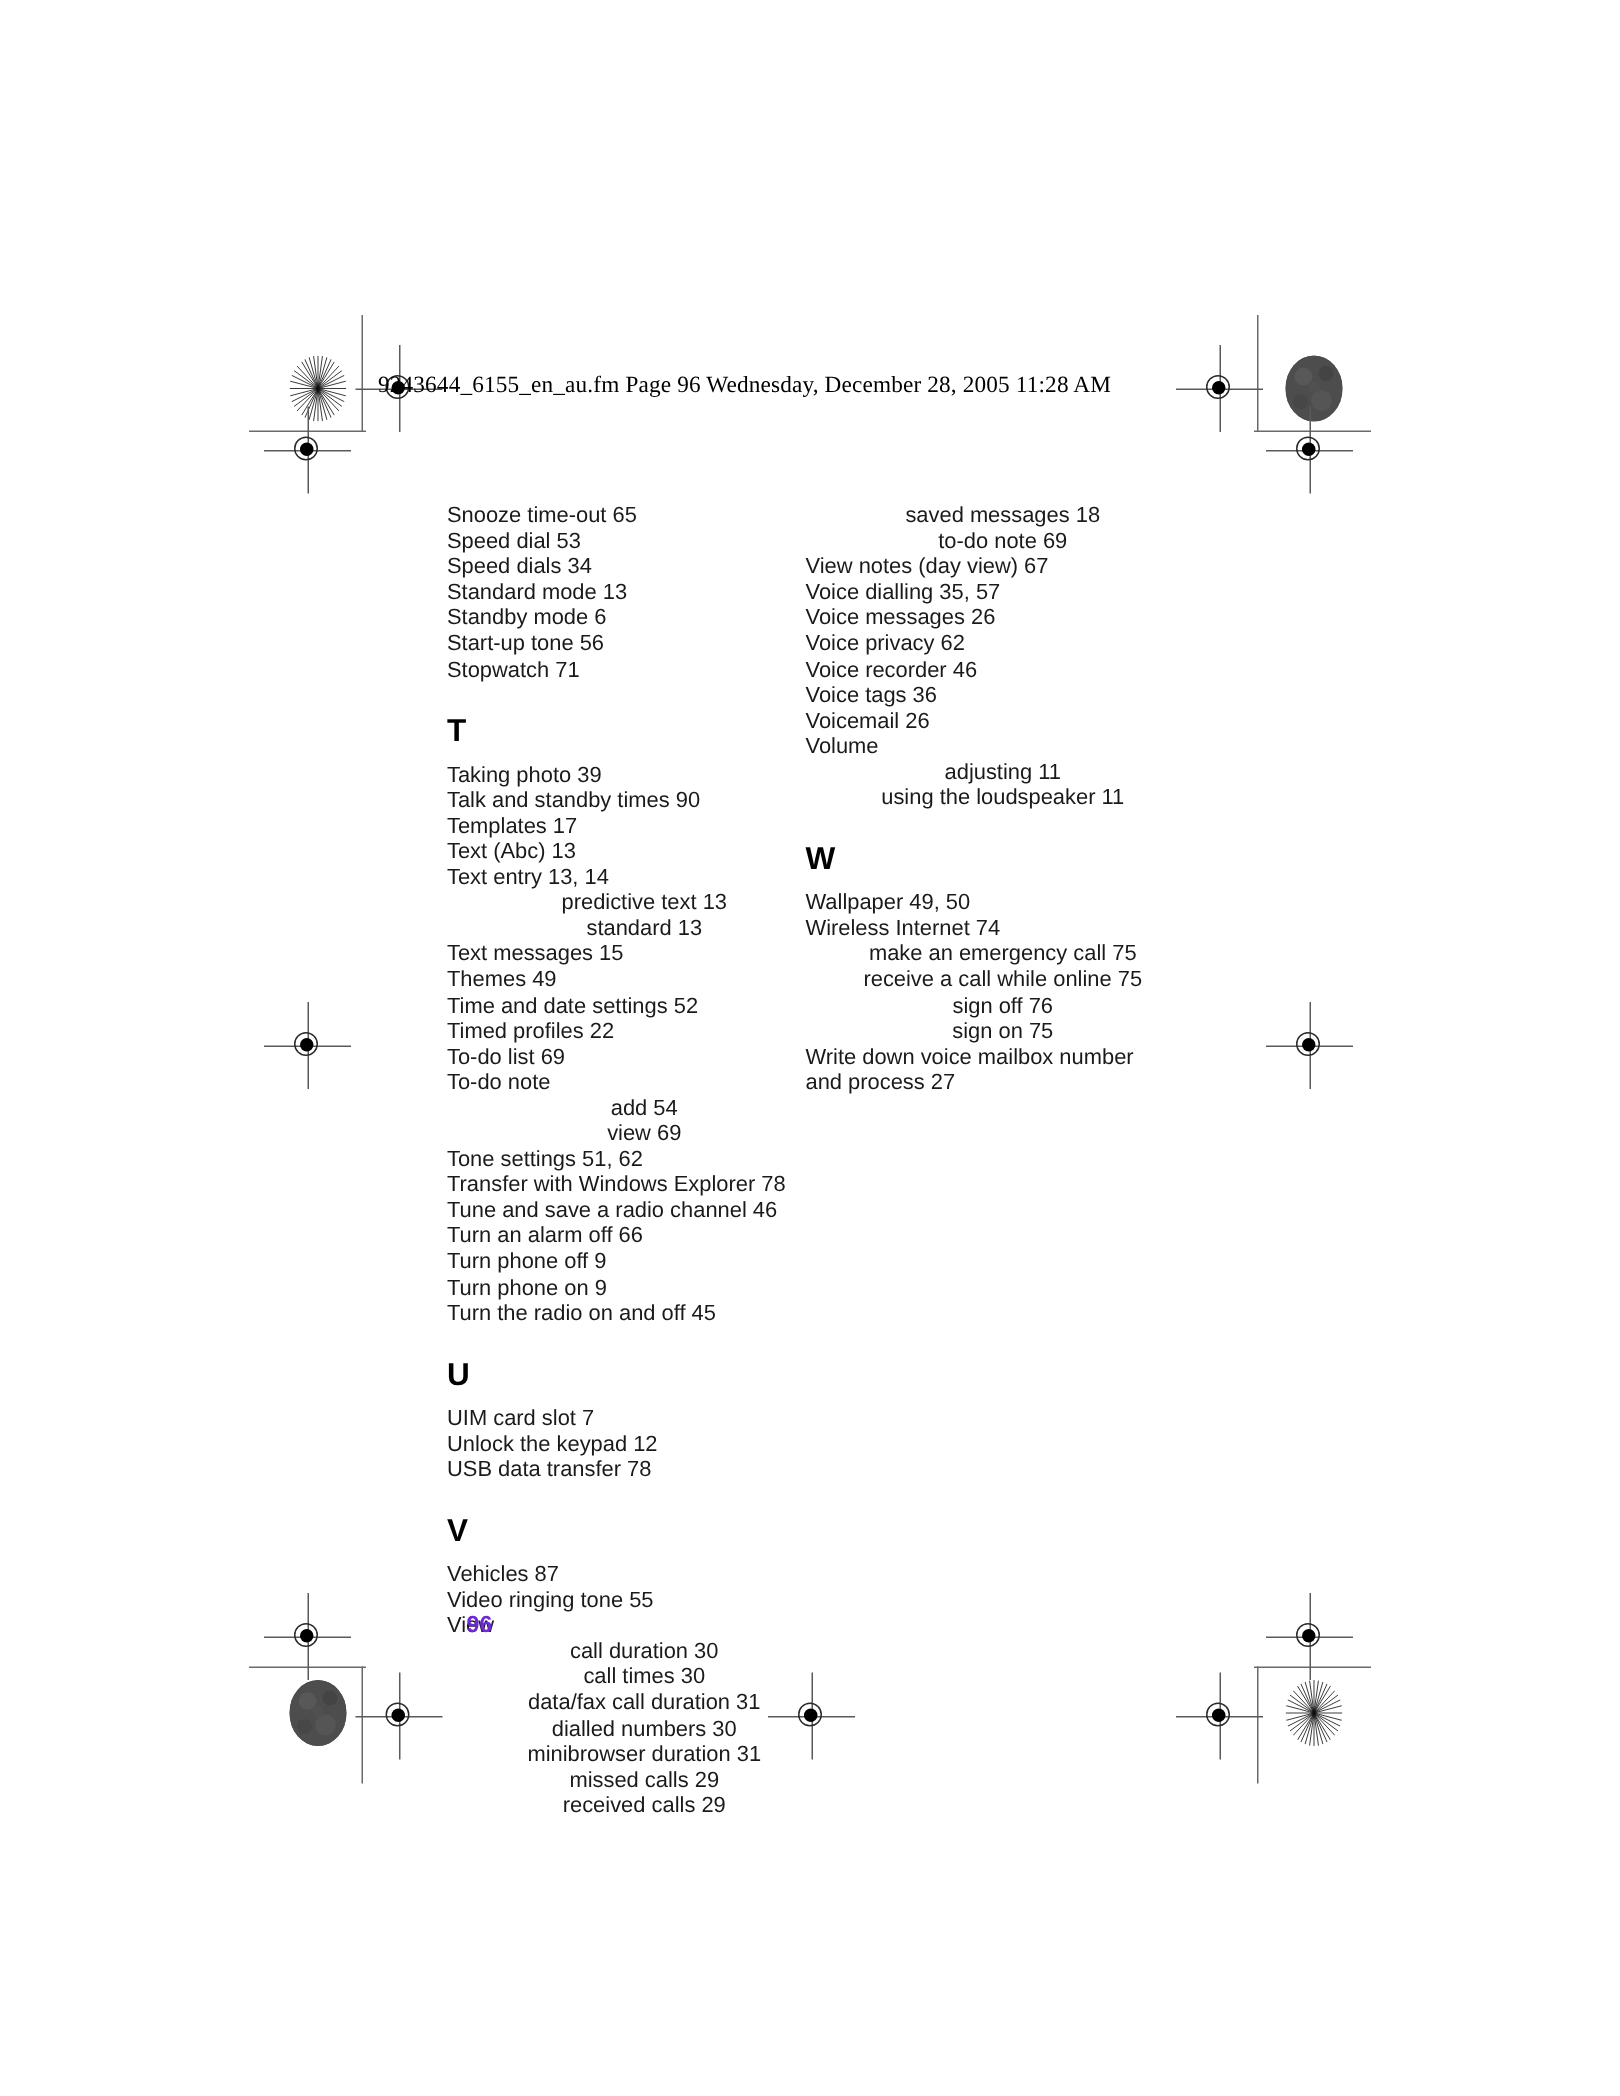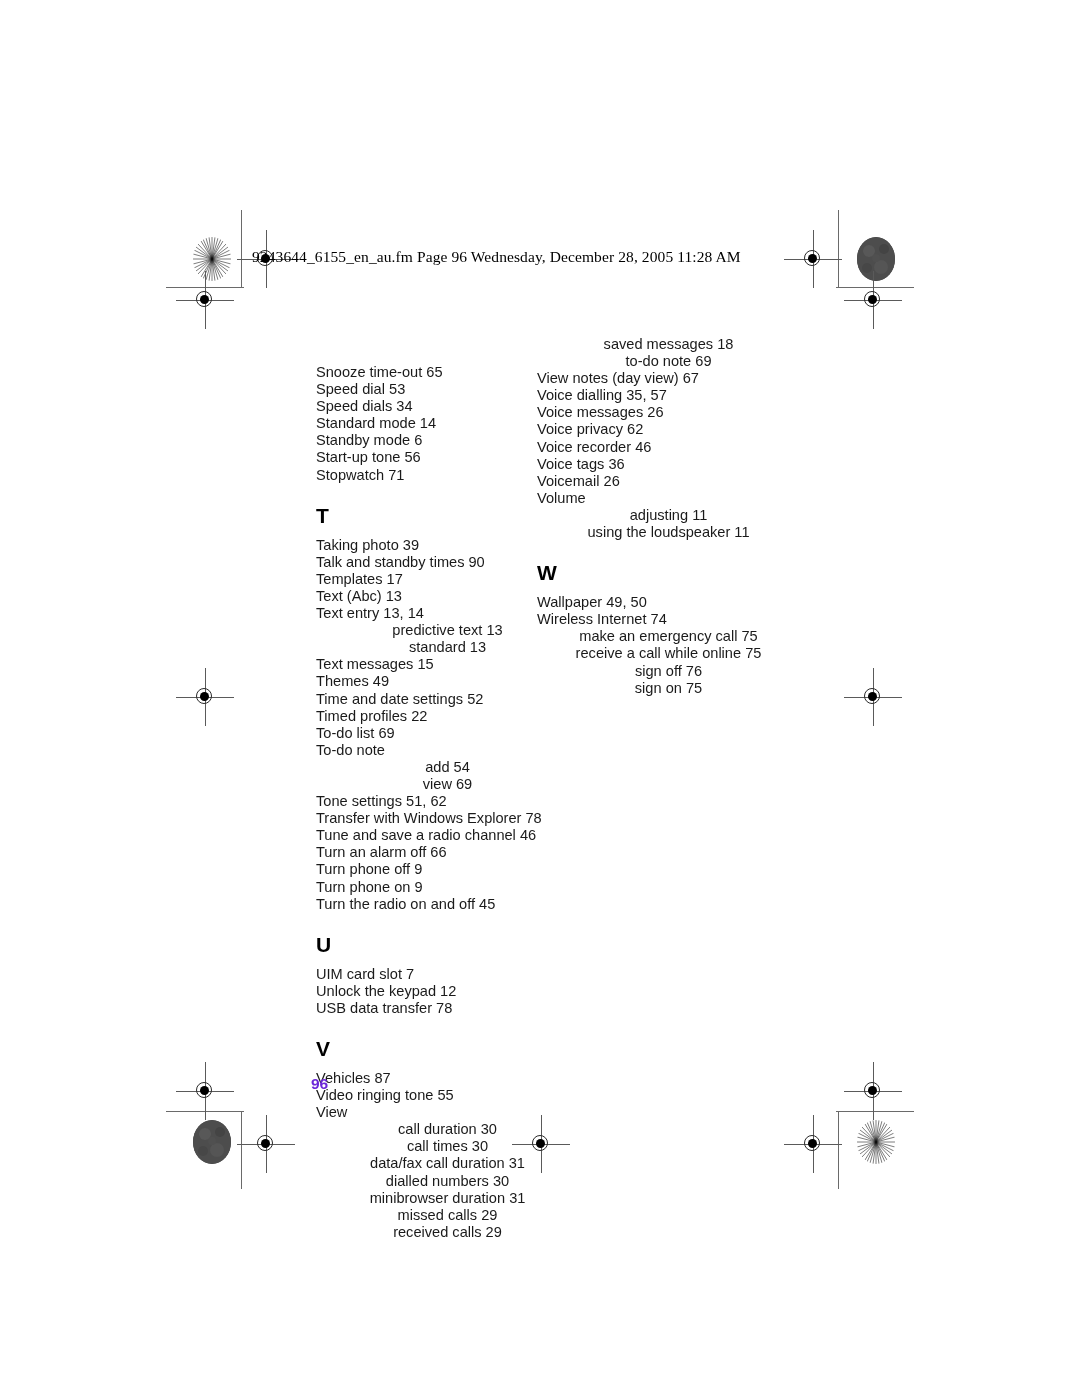--- a/index.html
+++ b/index.html
@@ -97,21 +97,21 @@
     white-space: nowrap;
     letter-spacing: 0.1px;
   }
 
   
   .column {
     position: absolute;
     top: 336px;
     width: 246px;
   }
-  #col-left  { left: 316px; margin-top: 28px; }
+  #col-left  { left: 298px; }
   #col-right { left: 537px; }
 
   .sec-heading {
     font-size: 21px;
     font-weight: bold;
     line-height: 1;
     margin: 21px 0 11px 0;
     color: #000000;
   }
   .column > .sec-heading:first-child { margin-top: 0; }
@@ -339,21 +339,21 @@
     <div class="ring"></div>
     <div class="dot"></div>
   </div>
 
   <div id="slug">9243644_6155_en_au.fm  Page 96  Wednesday, December 28, 2005  11:28 AM</div>
 
   <div class="column" id="col-left">
       <div class="entry">Snooze time-out 65</div>
       <div class="entry">Speed dial 53</div>
       <div class="entry">Speed dials 34</div>
-      <div class="entry">Standard mode 14</div>
+      <div class="entry">Standard mode 13</div>
       <div class="entry">Standby mode 6</div>
       <div class="entry">Start-up tone 56</div>
       <div class="entry">Stopwatch 71</div>
       <div class="sec-heading">T</div>
       <div class="entry">Taking photo 39</div>
       <div class="entry">Talk and standby times 90</div>
       <div class="entry">Templates 17</div>
       <div class="entry">Text (Abc) 13</div>
       <div class="entry">Text entry 13, 14</div>
       <div class="entry sub">predictive text 13</div>
@@ -402,17 +402,18 @@
       <div class="entry">Volume</div>
       <div class="entry sub">adjusting 11</div>
       <div class="entry sub">using the loudspeaker 11</div>
       <div class="sec-heading">W</div>
       <div class="entry">Wallpaper 49, 50</div>
       <div class="entry">Wireless Internet 74</div>
       <div class="entry sub">make an emergency call 75</div>
       <div class="entry sub">receive a call while online 75</div>
       <div class="entry sub">sign off 76</div>
       <div class="entry sub">sign on 75</div>
+      <div class="entry wrap">Write down voice mailbox number and process 27</div>
     </div>
 
   <div id="folio">96</div>
 
 </div>
 
 </body></html>

